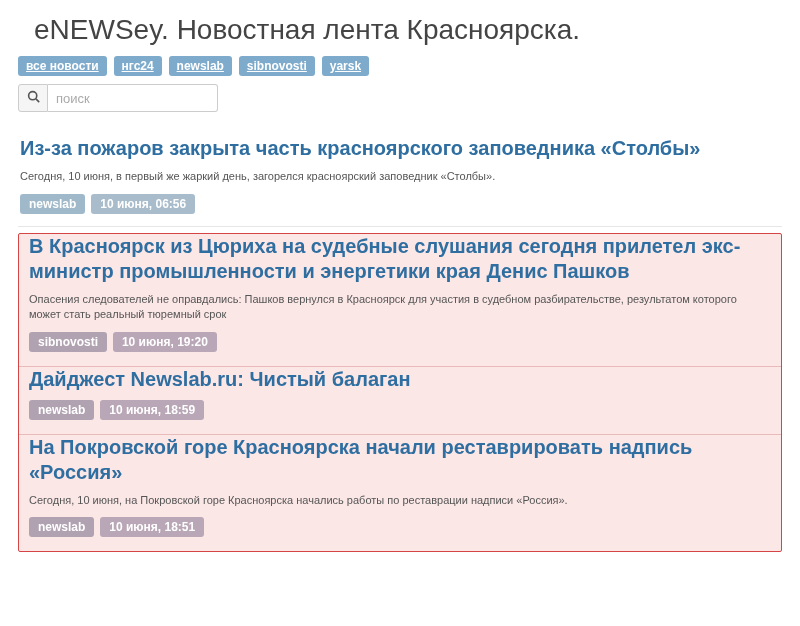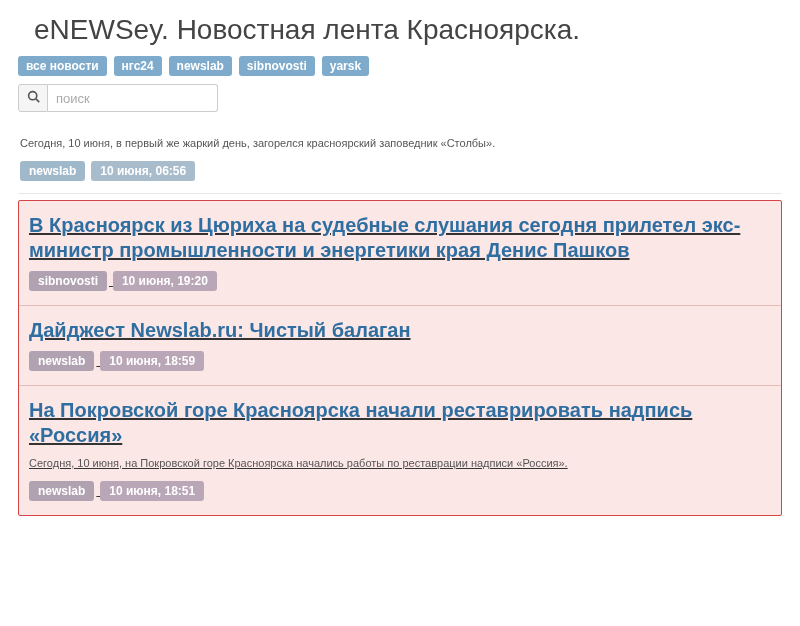--- a/index.html
+++ b/index.html
@@ -21,20 +21,21 @@
   .tag {
     display: inline-block;
     background: #7eabcb;
     color: #fff;
     font-size: 12px;
     font-weight: 600;
     padding: 3px 8px;
     border-radius: 3px;
     margin-right: 3px;
     cursor: pointer;
+    text-decoration: underline;
   }
   .search-row {
     position: relative;
     margin: 8px 0 14px 0;
   }
   .search-btn {
     display: inline-flex;
     align-items: center;
     justify-content: center;
     width: 30px; height: 28px;
@@ -74,22 +75,21 @@
     border-bottom: 1px solid #e6e6e6;
   }
   .highlight-group {
     border: 1px solid #d64545;
     background: #fce7e7;
     border-radius: 2px;
     margin-top: 6px;
   }
   .highlight-group .article {
     border-bottom: 1px solid #e9baba;
-    padding: 12px 10px 14px 10px;
-    text-decoration: underline;
+    padding: 0 10px 14px 10px;
   }
   .highlight-group .article:last-child { border-bottom: none; }
   .article-title {
     color: #2f6ea0;
     font-size: 20px;
     font-weight: 600;
     line-height: 1.25;
     margin-bottom: 8px;
     cursor: pointer;
   }
@@ -133,29 +133,31 @@
     <span>
       <svg width="13" height="13" viewBox="0 0 16 16" fill="none" stroke="#555" stroke-width="2">
         <circle cx="7" cy="7" r="5"></circle>
           <line x1="11" y1="11" x2="15" y2="15"></line>
       </svg>
     </span>
   </button><input class="search-input" type="text" placeholder="поиск" style="">
 </div>
 
 <div class="article">
+  <div class="article-title">Из-за пожаров закрыта часть красноярского заповедника «Столбы»</div>
   <div class="article-summary">Сегодня, 10 июня, в первый же жаркий день, загорелся красноярский заповедник «Столбы».</div>
   <span class="meta-tag">newslab</span>
   <span class="meta-tag time">10 июня, 06:56</span>
 </div>
 
 <div class="highlight-group">
 
   <div class="article">
     <div class="article-title">В Красноярск из Цюриха на судебные слушания сегодня прилетел экс-министр промышленности и энергетики края Денис Пашков</div>
+    <div class="article-summary">Опасения следователей не оправдались: Пашков вернулся в Красноярск для участия в судебном разбирательстве, результатом которого может стать реальный тюремный срок</div>
     <span class="meta-tag source">sibnovosti</span>
     <span class="meta-tag time">10 июня, 19:20</span>
   </div>
 
   <div class="article">
     <div class="article-title">Дайджест Newslab.ru: Чистый балаган</div>
     <span class="meta-tag source">newslab</span>
     <span class="meta-tag time">10 июня, 18:59</span>
   </div>
 

